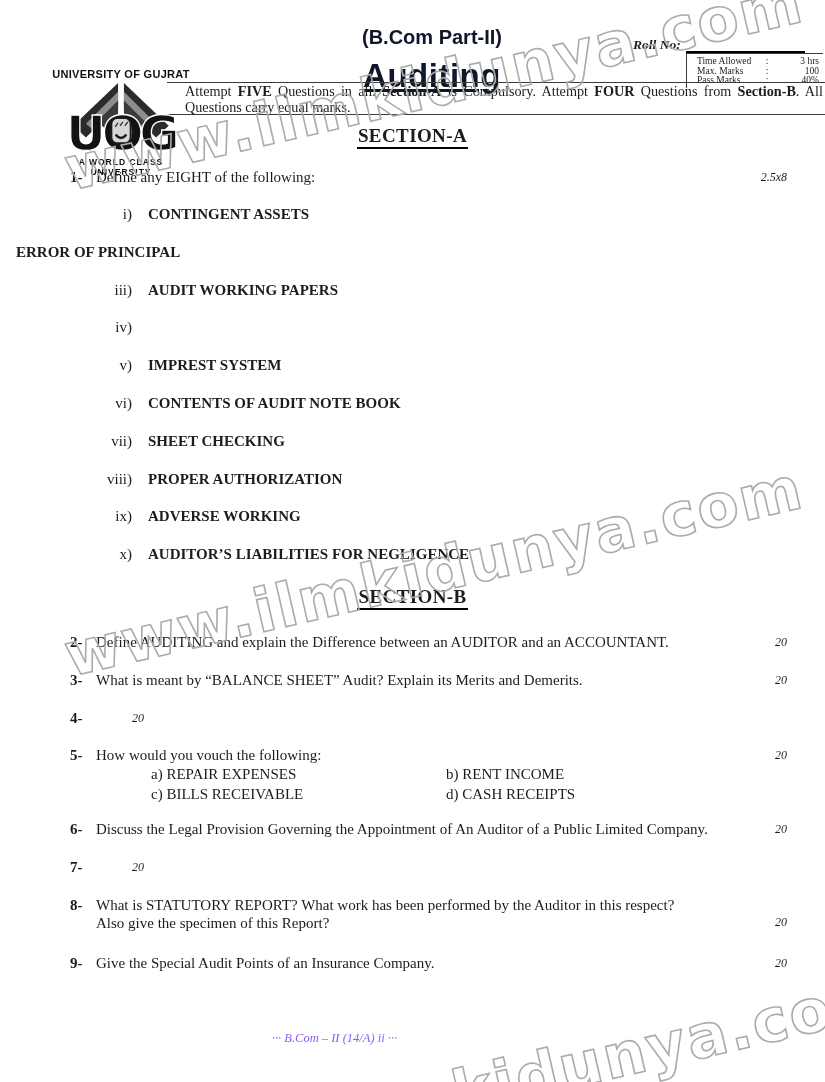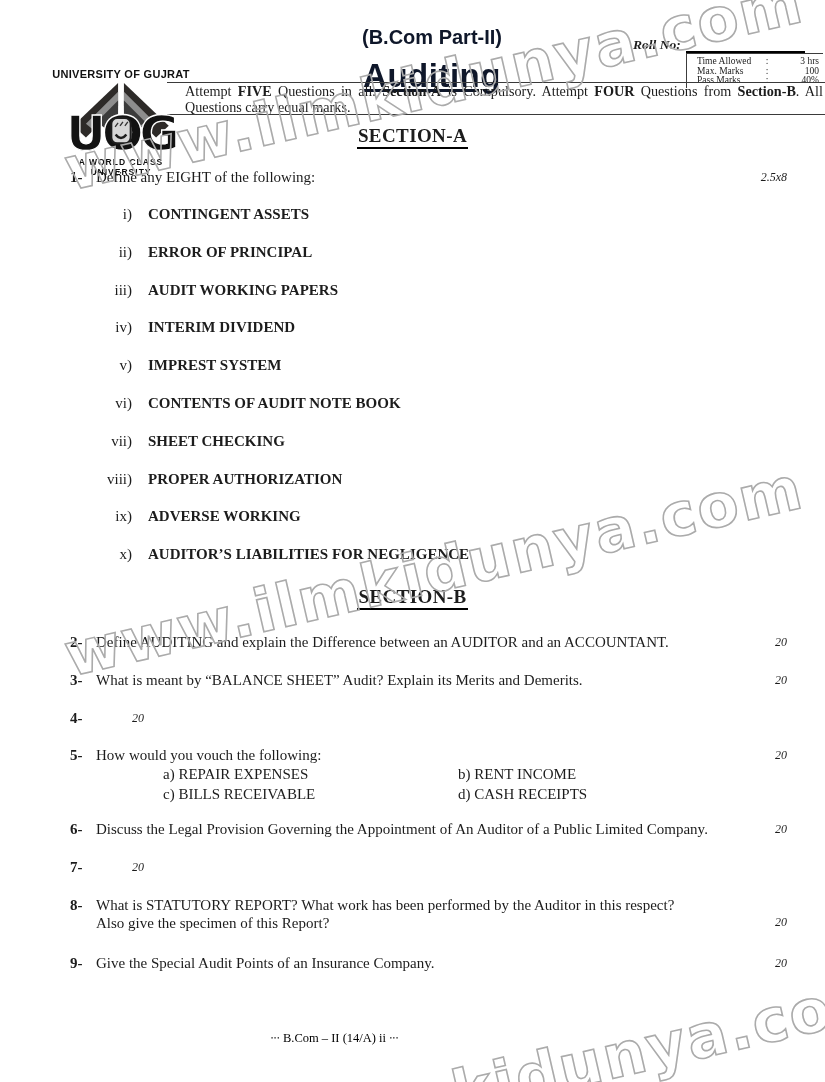--- a/index.html
+++ b/index.html
@@ -54,25 +54,25 @@
   .q-row  { position:absolute; left:70px; right:38px; display:flex; font-size:15px; line-height:17.5px; }
   .q-num  { flex:none; width:26px; font-weight:bold; }
   .q-text { flex:1; padding-right:10px; }
   .q-marks{ flex:none; width:48px; text-align:right; font-style:italic; font-size:12px; align-self:flex-end; padding-bottom:1px; }
   .q1-row   { top:169px; }
   .def-list { position:absolute; left:0; top:206px; width:825px; }
   .def-item { display:flex; height:37.8px; font-size:15px; }
   .def-item .numeral { width:132px; text-align:right; flex:none; }
   .def-item .label   { margin-left:16px;font-weight:bold; }
   .q2 { top:634px; } .q3 { top:672px; } .q4 { top:710px; } .q5 { top:747px; }
-  .q5-opts { position:absolute; left:163px; top:765px; width:560px; font-size:15px; line-height:19.5px; }
+  .q5-opts { position:absolute; left:151px; top:765px; width:560px; font-size:15px; line-height:19.5px; }
   .q5-opts .opt-row { display:flex; }
   .q5-opts .opt-a, .q5-opts .opt-c { width:295px; flex:none; }
   .q6 { top:821px; } .q7 { top:859px; } .q8 { top:897px; } .q9 { top:955px; }
-  .footer { position:absolute; left:0; top:1031px; width:669px; text-align:center; font-size:12.5px; color:#000000; }
+  .footer { position:absolute; left:0; top:1031px; width:669px; text-align:center; font-size:12.5px; color:#8b5cf6;font-style:italic; }
 </style>
 </head>
 <body>
 
 <div class="page">
 
   <div class="wm wm1" style="-webkit-text-stroke: 1.6px rgb(171, 171, 171);">www.ilmkidunya.com</div>
   <div class="wm wm2" style="-webkit-text-stroke: 1.6px rgb(171, 171, 171);">www.ilmkidunya.com</div>
   <div class="wm wm3" style="-webkit-text-stroke: 1.6px rgb(171, 171, 171);">www.ilmkidunya.com</div>
 
@@ -137,30 +137,28 @@
     <span class="q-text">Define any EIGHT of the following:</span>
     <span class="q-marks">2.5x8</span>
   </div>
 
   <div class="def-list">
     <div class="def-item">
         <span class="numeral">i)</span>
         <span class="label">CONTINGENT ASSETS</span>
       </div>
     <div class="def-item">
-        <span class="numeral">ii)</span>
         <span class="label">ERROR OF PRINCIPAL</span>
       </div>
     <div class="def-item">
         <span class="numeral">iii)</span>
         <span class="label">AUDIT WORKING PAPERS</span>
       </div>
     <div class="def-item">
         <span class="numeral">iv)</span>
-        <span class="label">INTERIM DIVIDEND</span>
       </div>
     <div class="def-item">
         <span class="numeral">v)</span>
         <span class="label">IMPREST SYSTEM</span>
       </div>
     <div class="def-item">
         <span class="numeral">vi)</span>
         <span class="label">CONTENTS OF AUDIT NOTE BOOK</span>
       </div>
     <div class="def-item">

